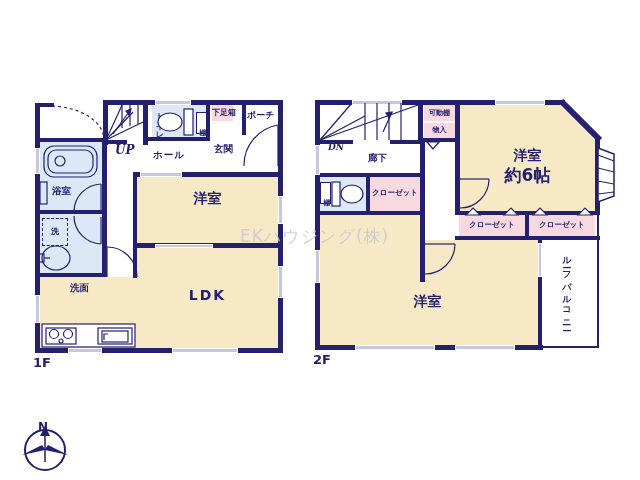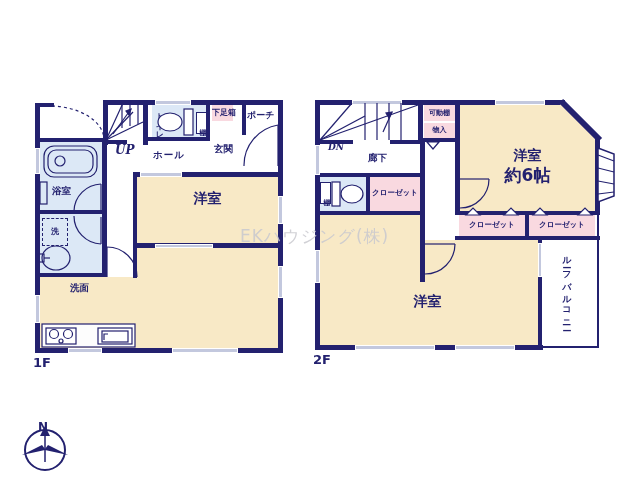--- a/index.html
+++ b/index.html
@@ -75,20 +75,21 @@
   <div class="fill-pink lbl ctr" style="left:212px;top:105px;width:21px;height:16px;font-size:8px;line-height:16px;">下足箱</div>
   <div class="lbl" style="left:247px;top:111px;font-size:9px;">ポーチ</div>
   <div class="lbl" style="left:214px;top:144px;font-size:9.5px;">玄関</div>
   <div class="lbl" style="left:153px;top:150px;font-size:9.5px;letter-spacing:1px;">ホール</div>
   <div class="lbl" style="left:52px;top:186px;font-size:9.5px;">浴室</div>
   <div class="dashedbox" style="left:42px;top:218px;width:24px;height:26px;">
     <span class="lbl" style="position:static;font-size:8px;">洗</span>
   </div>
   <div class="lbl" style="left:70px;top:252px;font-size:9.5px;margin-top:31px;">洗面</div>
   <div class="lbl ctr" style="left:137px;top:191px;width:141px;font-size:14px;">洋室</div>
+  <div class="lbl ctr" style="left:137px;top:288px;width:141px;font-size:14px;letter-spacing:2px;">LDK</div>
   <div class="floor-tag" style="left:33px;top:355px;">1F</div>
 
   <div class="fill-tan" style="left:460px;top:105px;width:135px;height:106px;"></div>
   <div class="fill-blue" style="left:320px;top:177px;width:46px;height:34px;"></div>
   <div class="fill-pink" style="left:370px;top:177px;width:50px;height:34px;"></div>
   <div class="fill-pink" style="left:424px;top:105px;width:31px;height:16px;"></div>
   <div class="fill-pink" style="left:424px;top:123px;width:31px;height:15px;"></div>
   <div class="fill-pink" style="left:459px;top:215px;width:66px;height:21px;"></div>
   <div class="fill-pink" style="left:529px;top:215px;width:66px;height:21px;"></div>
   <div class="fill-tan" style="left:320px;top:215px;width:100px;height:130px;"></div>

